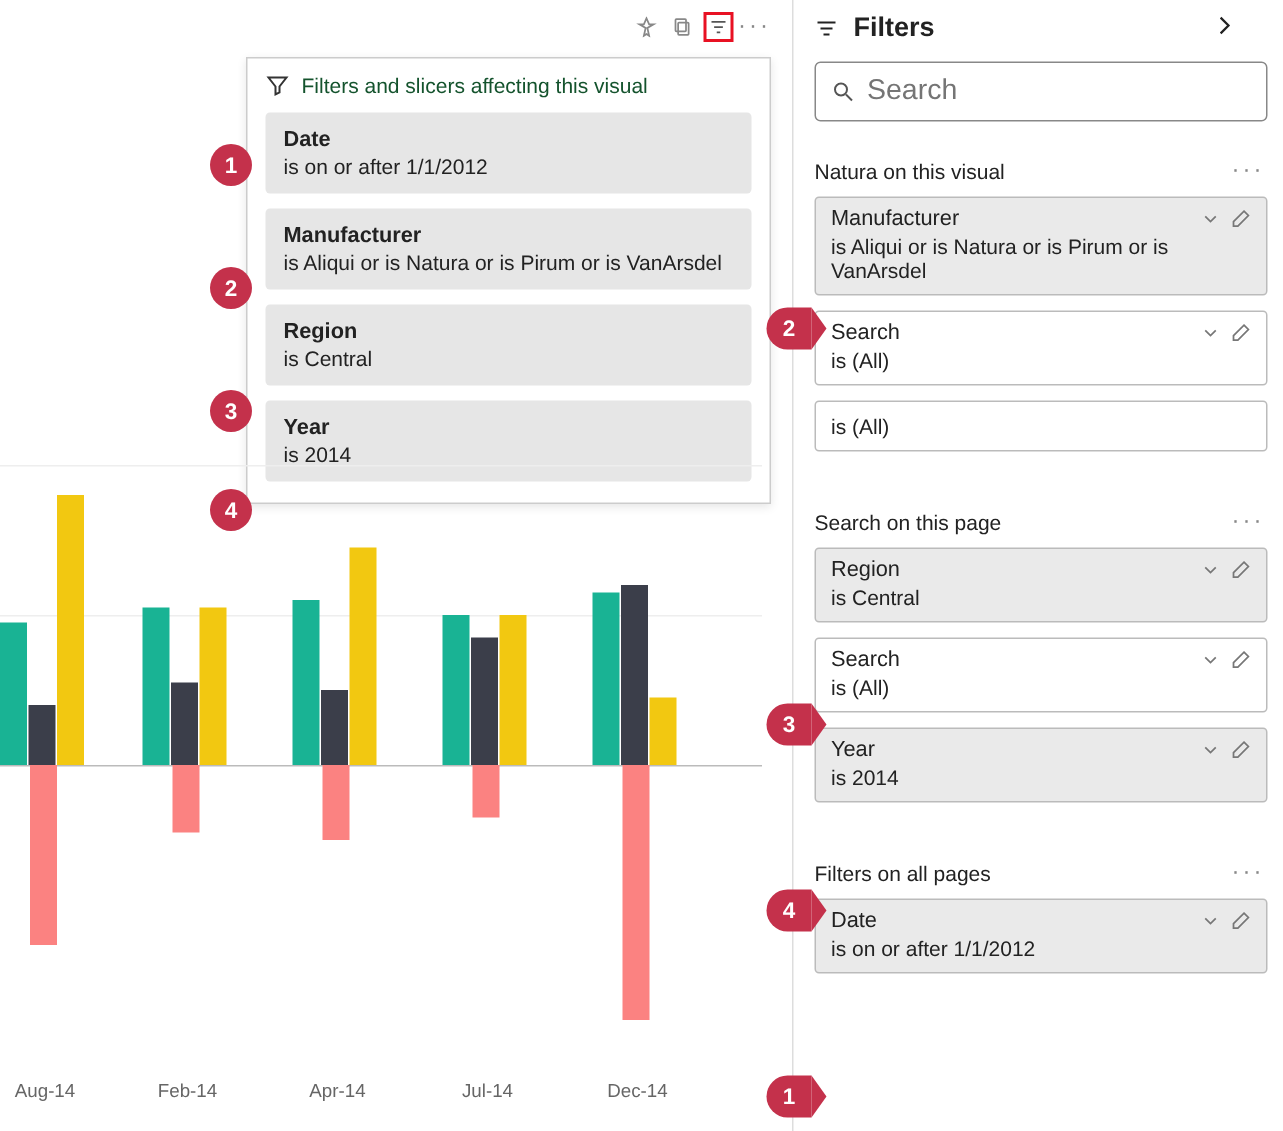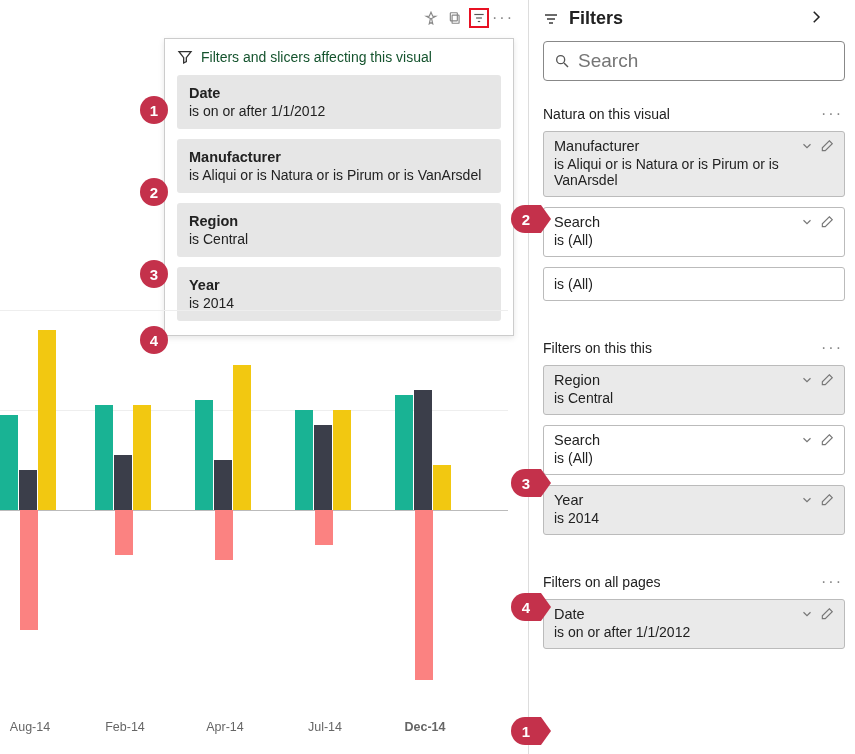--- a/index.html
+++ b/index.html
@@ -174,21 +174,21 @@
       <div class="bar dark" style="height:120px;"></div>
       <div class="bar yellow" style="height:45px;"></div>
     </div>
     <div class="bar coral" style="left:415px; top:210px; height:170px;"></div>
 
     <div class="x-axis">
       <span style="left:30px;">Aug-14</span>
       <span style="left:125px;">Feb-14</span>
       <span style="left:225px;">Apr-14</span>
       <span style="left:325px;">Jul-14</span>
-      <span style="left:425px;font-weight:bold;">Dec-14</span>
+      <span style="left:425px;">Dec-14</span>
     </div>
   </div>
 </div>
 
 <div class="right-panel">
   <div class="rp-header">
     <div class="rp-header-left">
       <span>
         <svg width="16" height="16" viewBox="0 0 24 24" fill="none" stroke="#222" stroke-width="2">
             <line x1="3" y1="6" x2="21" y2="6"></line>
@@ -257,21 +257,21 @@
       <div class="fval">is (All)</div>
     </div>
 
     <div class="filter-card">
       <div class="fval">is (All)</div>
     </div>
 
     <div class="section-gap"></div>
 
     <div class="section-row">
-      <span class="stitle">Filters on this this</span>
+      <span class="stitle">Search on this page</span>
       <span class="dots">···</span>
     </div>
     <div class="filter-card active">
       <div class="top-row">
         <span class="fname">Region</span>
         <span class="icons">
           <span>
               <svg viewBox="0 0 24 24" fill="none" stroke="#777" stroke-width="2">
                 <polyline points="6 9 12 15 18 9"></polyline>
               </svg>

